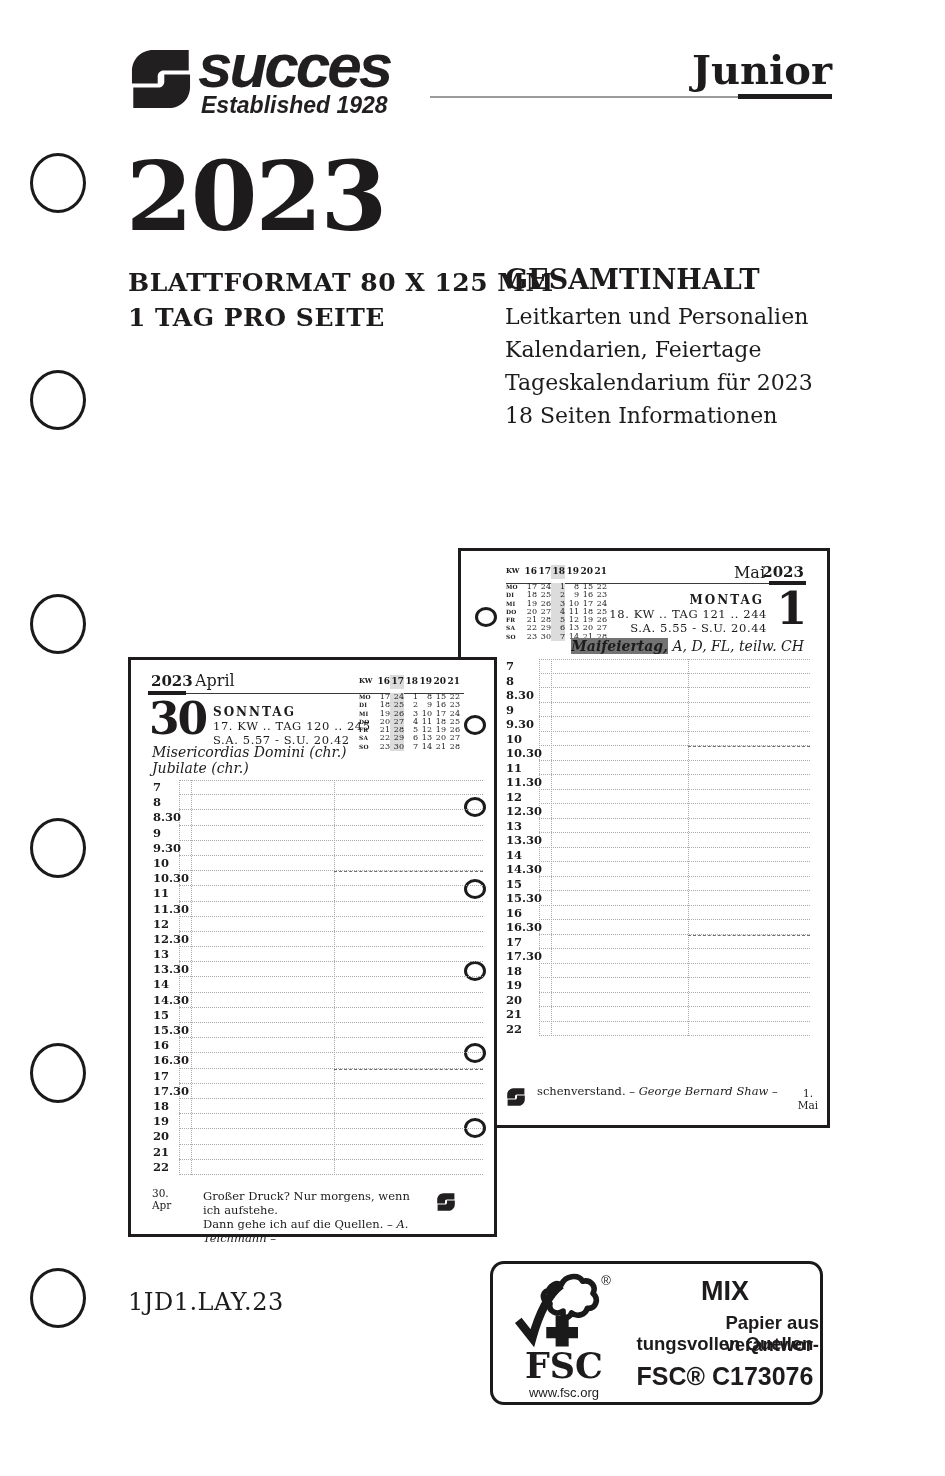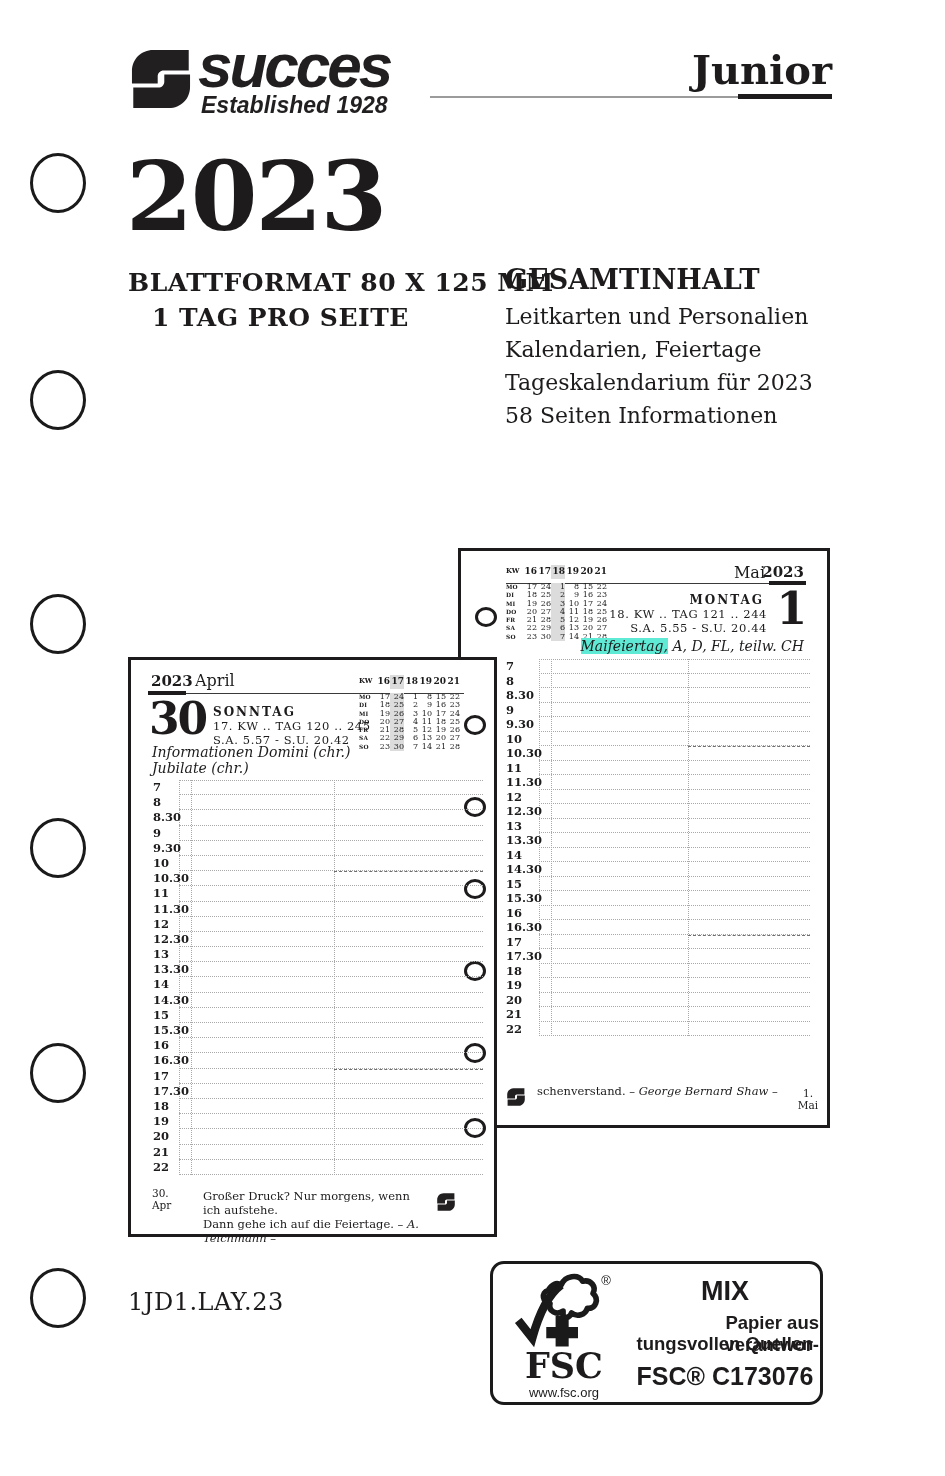--- a/index.html
+++ b/index.html
@@ -17,21 +17,21 @@
   .logo-sub{position:absolute;left:201px;top:92px;font-family:"Liberation Sans",sans-serif;
             font-weight:bold;font-style:italic;font-size:23px;color:#221f20;}
   .product-name{position:absolute;left:600px;top:46px;width:232px;text-align:right;
                 font-size:40px;font-weight:bold;}
   .rule-gray{position:absolute;left:430px;top:96px;width:308px;height:2px;background:#9b9b9b;}
   .rule-black{position:absolute;left:738px;top:94px;width:94px;height:5px;background:#1d1b1c;}
 
   
   .big-year{position:absolute;left:126px;top:140px;font-size:96px;font-weight:bold;letter-spacing:-2px;}
   .fmt-line{position:absolute;left:128px;font-size:25px;font-weight:bold;letter-spacing:.5px;}
-  .fmt1{top:268px;} .fmt2{top:303px;margin-left:24px;}
+  .fmt1{top:268px;} .fmt2{top:303px;}
   .contents-head{position:absolute;left:505px;top:264px;font-size:27px;font-weight:bold;}
   .contents-list{position:absolute;left:505px;top:300px;width:330px;}
   .ci{font-size:22px;line-height:33px;}
 
   
   .cal-page{position:absolute;background:#fff;border:3px solid #1d1b1c;box-sizing:border-box;}
   .mai-page{left:458px;top:548px;width:372px;height:580px;z-index:1;}
   .april-page{left:128px;top:657px;width:369px;height:580px;z-index:2;}
   .phole{position:absolute;width:22px;height:20px;border:3px solid #1d1b1c;border-radius:50%;
          background:#fff;box-sizing:border-box;}
@@ -53,21 +53,21 @@
   .mai-page .day-big{right:22px;top:36px;}
   .weekday{position:absolute;font-size:12px;font-weight:bold;letter-spacing:2px;}
   .april-page .weekday{left:82px;top:45px;text-align:right;}
   .mai-page .weekday{right:63px;top:42px;}
   .info-line{position:absolute;font-size:11.5px;letter-spacing:.6px;}
   .april-page .il1{left:82px;top:59px;} .april-page .il2{left:82px;top:73px;}
   .mai-page .il1{right:60px;top:56px;} .mai-page .il2{right:60px;top:70px;}
   .holiday{position:absolute;font-style:italic;font-size:14px;}
   .april-page .h1{left:21px;top:84px;} .april-page .h2{left:21px;top:100px;}
   .mai-page .h1{right:23px;top:87px;white-space:nowrap;}
-  .hl-bg{background:#5eead4;}
+  .hl-bg{background:#737373;font-weight:bold;}
 
   
   .minical{position:absolute;width:101px;}
   .april-page .minical{left:228px;top:15px;}
   .mai-page .minical{left:45px;top:14px;}
   .mc-row{display:flex;height:8.3px;line-height:8.6px;font-size:8px;}
   .mc-head{height:14px;line-height:12px;font-size:9px;font-weight:bold;margin-bottom:4px;}
   .mc-lab{width:17px;font-size:5.8px;font-weight:bold;letter-spacing:.2px;}
   .mc-head .mc-lab{font-size:6.8px;}
   .mc-cell{width:14px;text-align:right;}
@@ -145,21 +145,21 @@
 
   <div class="big-year">2023</div>
   <div class="fmt-line fmt1">BLATTFORMAT 80 X 125 MM</div>
   <div class="fmt-line fmt2">1 TAG PRO SEITE</div>
   <div class="contents-head">GESAMTINHALT</div>
   <div class="contents-list">
 
   <div class="ci">Leitkarten und Personalien</div>
       <div class="ci">Kalendarien, Feiertage</div>
       <div class="ci">Tageskalendarium für 2023</div>
-      <div class="ci">58 Seiten Informationen</div>
+      <div class="ci">18 Seiten Informationen</div>
     </div>
 
   <section class="cal-page mai-page">
     <div>
       <div class="phole" style="left:14px;top:56px"></div>
       <div class="phole" style="left:14px;top:138px"></div>
       <div class="phole" style="left:14px;top:220px"></div>
       <div class="phole" style="left:14px;top:302px"></div>
       <div class="phole" style="left:14px;top:384px"></div>
       <div class="phole" style="left:14px;top:466px"></div>
@@ -461,21 +461,21 @@
           <span class="mc-cell">7</span>
           <span class="mc-cell">14</span>
           <span class="mc-cell">21</span>
           <span class="mc-cell">28</span>
         </div>
       </div>
     <div class="day-big">30</div>
     <div class="weekday">SONNTAG</div>
     <div class="info-line il1">17. KW .. TAG 120 .. 245</div>
     <div class="info-line il2">S.A. 5.57 - S.U. 20.42</div>
-    <div class="holiday h1">Informationen Domini (chr.)</div>
+    <div class="holiday h1">Misericordias Domini (chr.)</div>
     <div class="holiday h2">Jubilate (chr.)</div>
 
     <div class="grid april-grid">
       <div class="hline-top"></div>
       <div class="vline v1"></div>
       <div class="vline v2"></div>
       <div class="vline v3"></div>
       <div class="dashline d1"></div>
       <div class="dashline d2"></div>
       <div>
@@ -586,21 +586,21 @@
           </div>
         </div>
     </div>
 
     <div class="f-date">
       <div>30.</div>
       <div>Apr</div>
     </div>
     <div class="f-quote">
       <div>Großer Druck? Nur morgens, wenn ich aufstehe.</div>
-      <div><span>Dann gehe ich auf die Feiertage. – </span><i>A. Teichmann</i><span> –</span></div>
+      <div><span>Dann gehe ich auf die Quellen. – </span><i>A. Teichmann</i><span> –</span></div>
     </div>
     <svg class="f-logo" viewBox="0 0 100 100">
       <path fill="#221f20" d="M92 6 H38 C20 6 6 20 6 38 V57 H45 V46 C45 41 49 37 54 37 H92 Z"></path>
       <path fill="#221f20" d="M8 94 H62 C80 94 94 80 94 62 V43 H55 V54 C55 59 51 63 46 63 H8 Z"></path>
     </svg>
   </section>
 
   <div class="product-code">1JD1.LAY.23</div>
 
   <div class="fsc-box">

